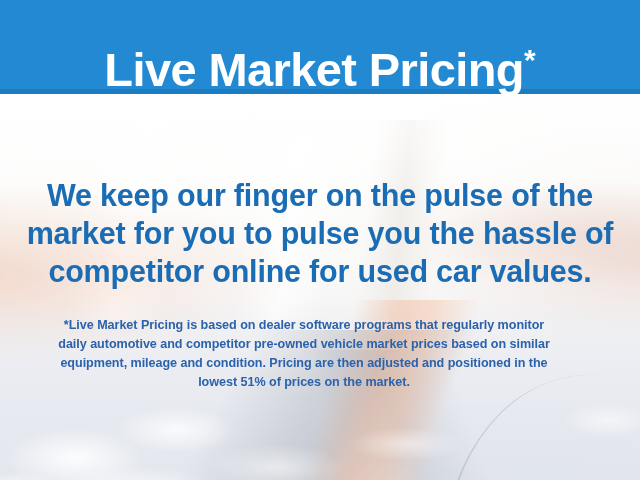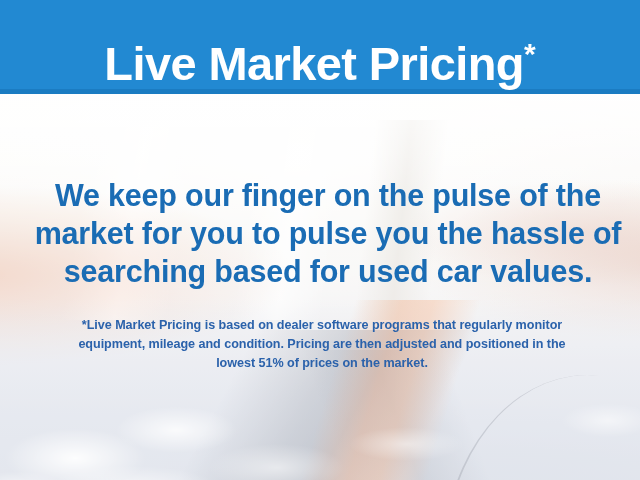--- a/index.html
+++ b/index.html
@@ -35,21 +35,21 @@
     left: 0;
     top: 89px;
     width: 640px;
     height: 5px;
     background: #1b7cc2;
     z-index: 40;
   }
   #header-title {
     position: absolute;
     left: 0;
-    top: 11px;
+    top: 17px;
     width: 640px;
     height: 89px;
     line-height: 86px;
     text-align: center;
     color: #ffffff;
     font-size: 47px;
     font-weight: bold;
     letter-spacing: -0.6px;
     white-space: nowrap;
     z-index: 41;
@@ -200,35 +200,35 @@
     position: absolute;
     left: 0;
     top: 0;
     width: 640px;
     height: 480px;
     z-index: 20;
   }
 
   #headline {
     position: absolute;
-    left: 32px;
+    left: 24px;
     top: 176px;
     width: 592px;
     text-align: center;
     color: #1a6cb4;
     font-size: 30.5px;
     font-weight: bold;
     line-height: 38px;
     letter-spacing: -0.2px;
   }
   #headline .ln { display: block; white-space: nowrap; }
 
   #disclaimer {
     position: absolute;
-    left: 30px;
+    left: 12px;
     top: 316px;
     width: 584px;
     text-align: center;
     color: #2b62ab;
     font-size: 12.6px;
     font-weight: bold;
     line-height: 19px;
     letter-spacing: -0.05px;
   }
   #disclaimer .ln { display: block; white-space: nowrap; }
@@ -254,23 +254,24 @@
 
   <div id="header-banner"></div>
   <div id="header-banner-underline"></div>
   <div id="header-title"><span>Live Market Pricing</span><span class="star">*</span></div>
 
   <div id="content">
 
     <div id="headline">
       <span class="ln">We keep our finger on the pulse of the</span>
       <span class="ln">market for you to pulse you the hassle of</span>
-      <span class="ln">searching based for used car values.</span>
+      <span class="ln">competitor online for used car values.</span>
     </div>
 
     <div id="disclaimer">
       <span class="ln">*Live Market Pricing is based on dealer software programs that regularly monitor</span>
+      <span class="ln">daily automotive and competitor pre-owned vehicle market prices based on similar</span>
       <span class="ln">equipment, mileage and condition. Pricing are then adjusted and positioned in the</span>
       <span class="ln">lowest 51% of prices on the market.</span>
     </div>
 
   </div>
 </div>
 
 </body></html>

